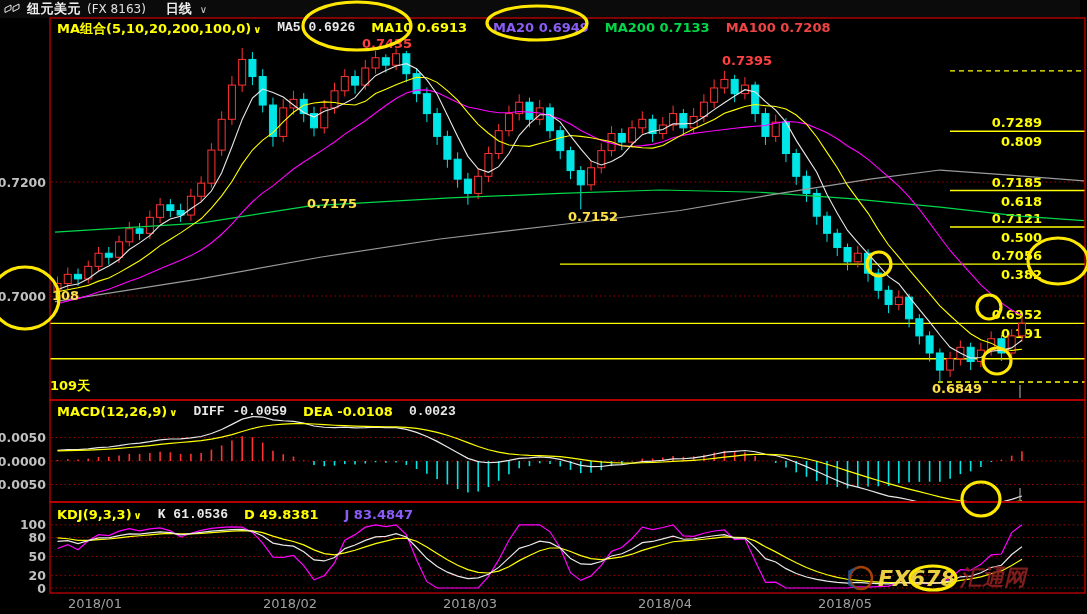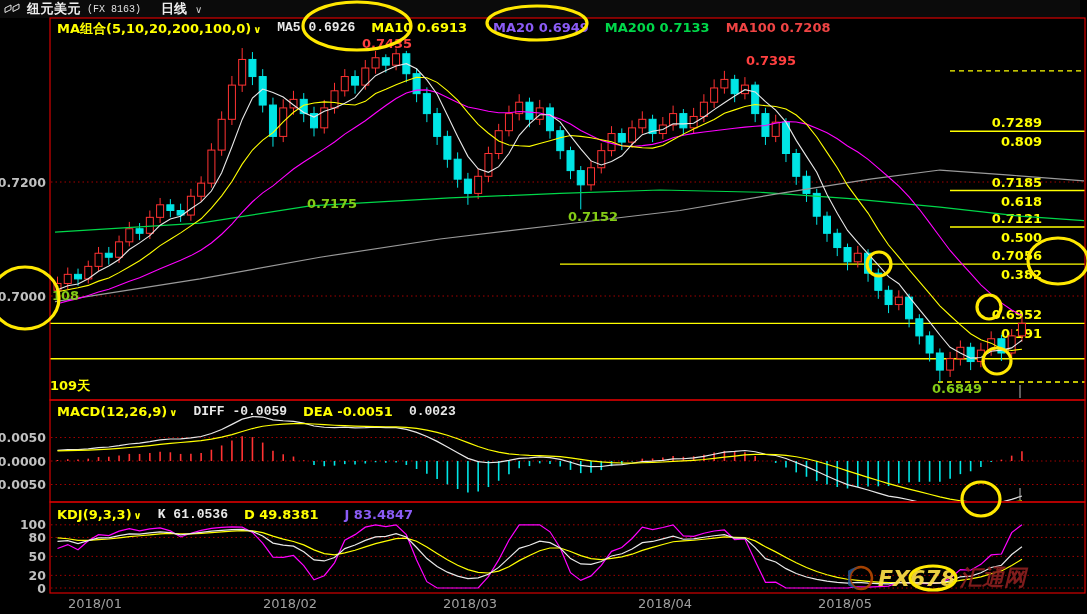--- a/index.html
+++ b/index.html
@@ -1,26 +1,26 @@
 <!DOCTYPE html>
 <html><head>
 <meta charset="utf-8">
 <style>
   html,body{margin:0;padding:0;background:#000;}
   .screen{position:relative;width:1087px;height:614px;background:#000;overflow:hidden;
           font-family:"DejaVu Sans","Liberation Sans",sans-serif;}
   .topbar{position:absolute;left:0;top:0;width:1080px;height:18px;background:#0b0b0b;
           display:flex;align-items:center;gap:6px;padding-left:4px;box-sizing:border-box;}
   .topbar .title{color:#f0f0f0;font-size:13px;font-weight:700;letter-spacing:0.5px;}
-  .topbar .code{color:#e0e0e0;font-size:10px;font-weight:400;font-family:Liberation Mono, monospace;}
+  .topbar .code{color:#e0e0e0;font-size:12px;font-weight:400;}
   .topbar .period{color:#f0f0f0;font-size:13px;margin-left:14px;font-weight:700;}
   .caret{color:#cccccc;font-size:10px;margin-left:2px;}
   .hdr-row{position:absolute;display:flex;gap:16px;font-size:13px;font-weight:700;white-space:nowrap;z-index:2;}
   .c-yellow{color:#ffff00;} .c-white{color:#e8e8e8;font-family:Liberation Mono, monospace;} .c-magenta{color:#8b5cf6;padding-left:10px;}
-  .c-green{color:#00d84a;} .c-gray{color:#ef4444;} .c-red{color:#ff4040;} .c-cyan{color:#84cc16;}
+  .c-green{color:#00d84a;} .c-gray{color:#ef4444;} .c-red{color:#ff4040;} .c-cyan{color:#fde047;}
   .anno{position:absolute;font-size:13px;font-weight:700;z-index:2;white-space:nowrap;}
   #chart-svg{position:absolute;left:0;top:0;z-index:1;}
   #annot-svg{position:absolute;left:0;top:0;z-index:3;pointer-events:none;}
   .watermark{position:absolute;left:848px;top:563px;z-index:2;display:flex;align-items:center;
              gap:4px;opacity:0.92;font-weight:700;font-size:22px;font-style:italic;}
   .wm-fx{color:#fde047;} .wm-site{color:#8a1f1f;}
 </style>
 </head>
 <body>
 
@@ -42,33 +42,33 @@
       <span class="c-yellow">MA组合(5,10,20,200,100,0)</span><span class="c-yellow caret">∨</span>
     </span>
     <span class="c-white">MA5 0.6926</span>
     <span class="c-yellow">MA10 0.6913</span>
     <span class="c-magenta">MA20 0.6949</span>
     <span class="c-green">MA200 0.7133</span>
     <span class="c-gray">MA100 0.7208</span>
   </div>
   <div class="anno c-red" style="left:362px;top:36px;">0.7435</div>
 
-  <div class="anno c-red" style="left:746px;top:53px;">0.7395</div>
+  <div class="anno c-red" style="left:722px;top:53px;">0.7395</div>
   <div class="anno c-cyan" style="left:932px;top:381px;">0.6849</div>
   <div class="anno c-cyan" style="left:307px;top:196px;">0.7175</div>
   <div class="anno c-cyan" style="left:568px;top:209px;">0.7152</div>
   <div class="anno c-cyan" style="left:52px;top:288px;">108</div>
   <div class="anno c-yellow" style="left:50px;top:377px;">109天</div>
 
   <div class="hdr-row" style="left:57px;top:404px;">
     <span>
       <span class="c-yellow">MACD(12,26,9)</span><span class="c-yellow caret">∨</span>
     </span>
     <span class="c-white">DIFF -0.0059</span>
-    <span class="c-yellow">DEA -0.0051</span>
+    <span class="c-yellow">DEA -0.0108</span>
     <span class="c-white">0.0023</span>
   </div>
 
   <div class="hdr-row" style="left:57px;top:507px;">
     <span>
       <span class="c-yellow">KDJ(9,3,3)</span><span class="c-yellow caret">∨</span>
     </span>
     <span class="c-white">K 61.0536</span>
     <span class="c-yellow">D 49.8381</span>
     <span class="c-magenta">J 83.4847</span>

